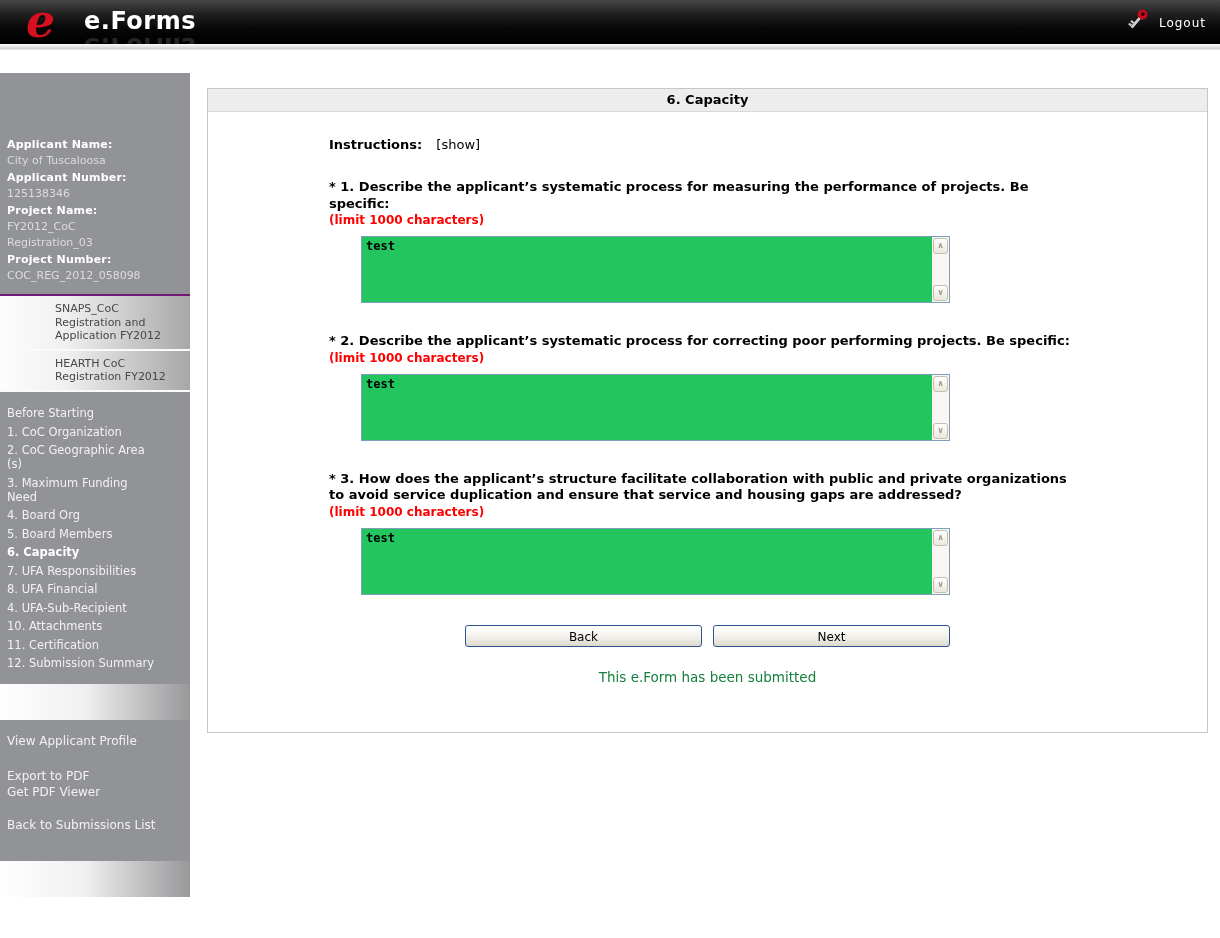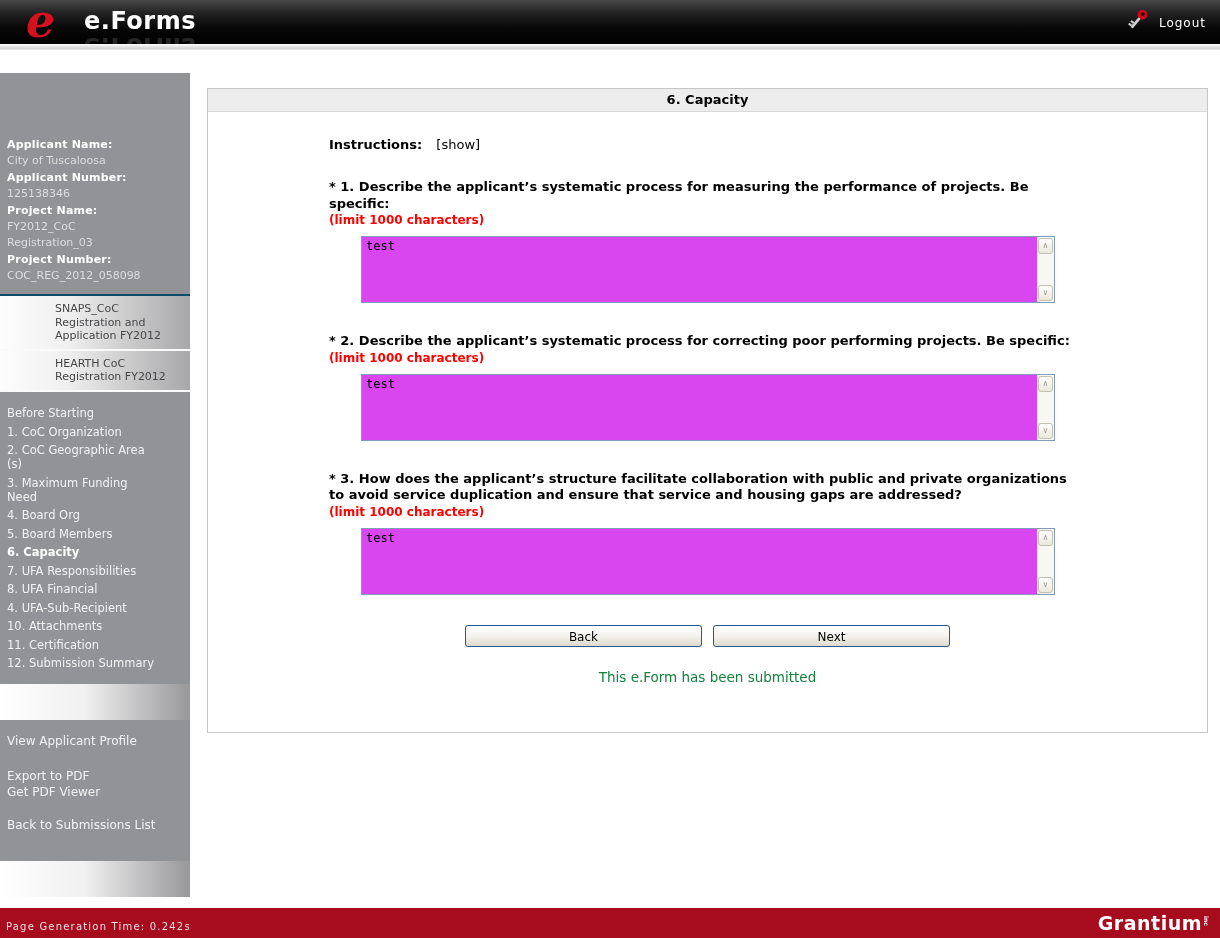--- a/index.html
+++ b/index.html
@@ -41,21 +41,21 @@
     position:absolute; left:2px; top:6px; width:184px; height:44px; background:#ffffff;
     border:1px solid #7e8083; box-sizing:border-box; display:flex; align-items:center;
   }
   .user-box svg { margin-left:12px; }
   .username { margin-left:15px; font-size:12px; font-weight:bold; color:#1b1b1b; }
 
   .info { position:absolute; left:7px; top:63px; width:152px; font-size:11px; line-height:16px; }
   .info-label { color:#ffffff; font-weight:bold; letter-spacing:.2px; margin-top:1px; }
   .info-value { color:#dddddd; }
 
-  .program-tabs { position:absolute; left:0; top:221px; width:190px; border-top:2px solid #0c4a6e; }
+  .program-tabs { position:absolute; left:0; top:221px; width:190px; border-top:2px solid #701a75; }
   .program-tab {
     background:linear-gradient(to right,#fdfdfd 0%,#f0f0f0 35%,#a7a7a9 100%);
     color:#47474a; font-size:11px; line-height:13.5px; padding:6px 8px 6px 55px;
     border-bottom:2px solid #fafafa; cursor:pointer;
   }
 
   .nav { position:absolute; left:7px; top:333px; width:152px; }
   .nav-item { color:#f2f2f3; font-size:11.5px; line-height:14px; margin-bottom:4.5px; cursor:pointer; }
   .nav-item.active { font-weight:bold; color:#ffffff; }
 
@@ -81,22 +81,22 @@
   .instructions { margin:25px 0 0 121px; font-size:13px; color:#000; }
   .instructions .lbl { font-weight:bold; }
   .instructions .toggle { margin-left:10px; cursor:pointer; }
 
   .question { margin:27px 0 0 121px; }
   .q2 { margin-top:30px; } .q3 { margin-top:30px; }
   .q-label { width:748px; font-size:13px; font-weight:bold; color:#000; line-height:16.5px; }
   .q-limit { font-size:12px; font-weight:bold; color:#ff0000; margin-top:1px; }
 
   .ta-wrap {
-    margin:9px 0 0 32px; width:694px; height:67px; border:1px solid #7f9db9;
-    position:relative; background:#d946ef; box-sizing:border-box;
+    margin:9px 0 0 32px; width:589px; height:67px; border:1px solid #7f9db9;
+    position:relative; background:#22c55e; box-sizing:border-box;font-weight:bold;
   }
   .ta-text {
     position:absolute; left:4px; top:2px; font-family:"DejaVu Sans Mono","Liberation Mono",monospace;
     font-size:12px; color:#000;
   }
   .ta-scroll { position:absolute; right:0; top:0; width:17px; height:100%; background:#f8f7f3; }
   .ta-btn {
     position:absolute; left:1px; width:15px; height:16px; box-sizing:border-box;
     background:linear-gradient(#fefefe,#ebe8da); border:1px solid #c2c0b0; border-radius:3px;
     text-align:center; font-size:8px; line-height:14px; color:#9b9a8b; cursor:pointer;
@@ -237,21 +237,14 @@
     </div>
 
     <div class="btn-row">
       <button class="xp-btn">Back</button>
       <button class="xp-btn">Next</button>
     </div>
 
     <div class="status">This e.Form has been submitted</div>
   </div>
 
-  <div class="footer">
-    <div class="footer-time">Page Generation Time: 0.242s</div>
-    <div class="footer-brand">
-      <span class="brand-main">Grantium</span>
-      <span class="brand-suffix">inc</span>
-    </div>
-  </div>
 
 </div>
 
 </body></html>

